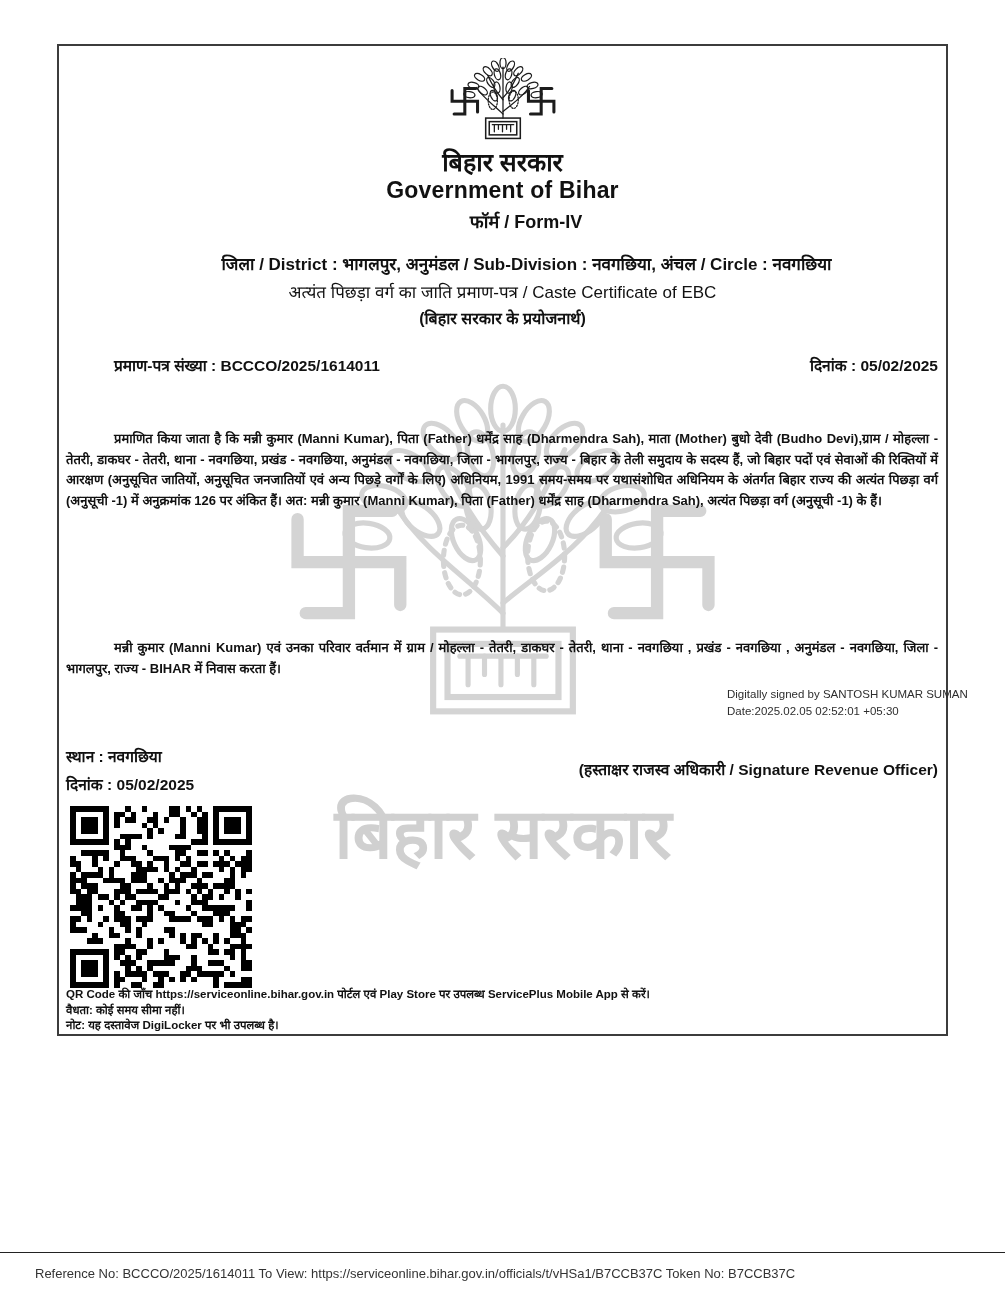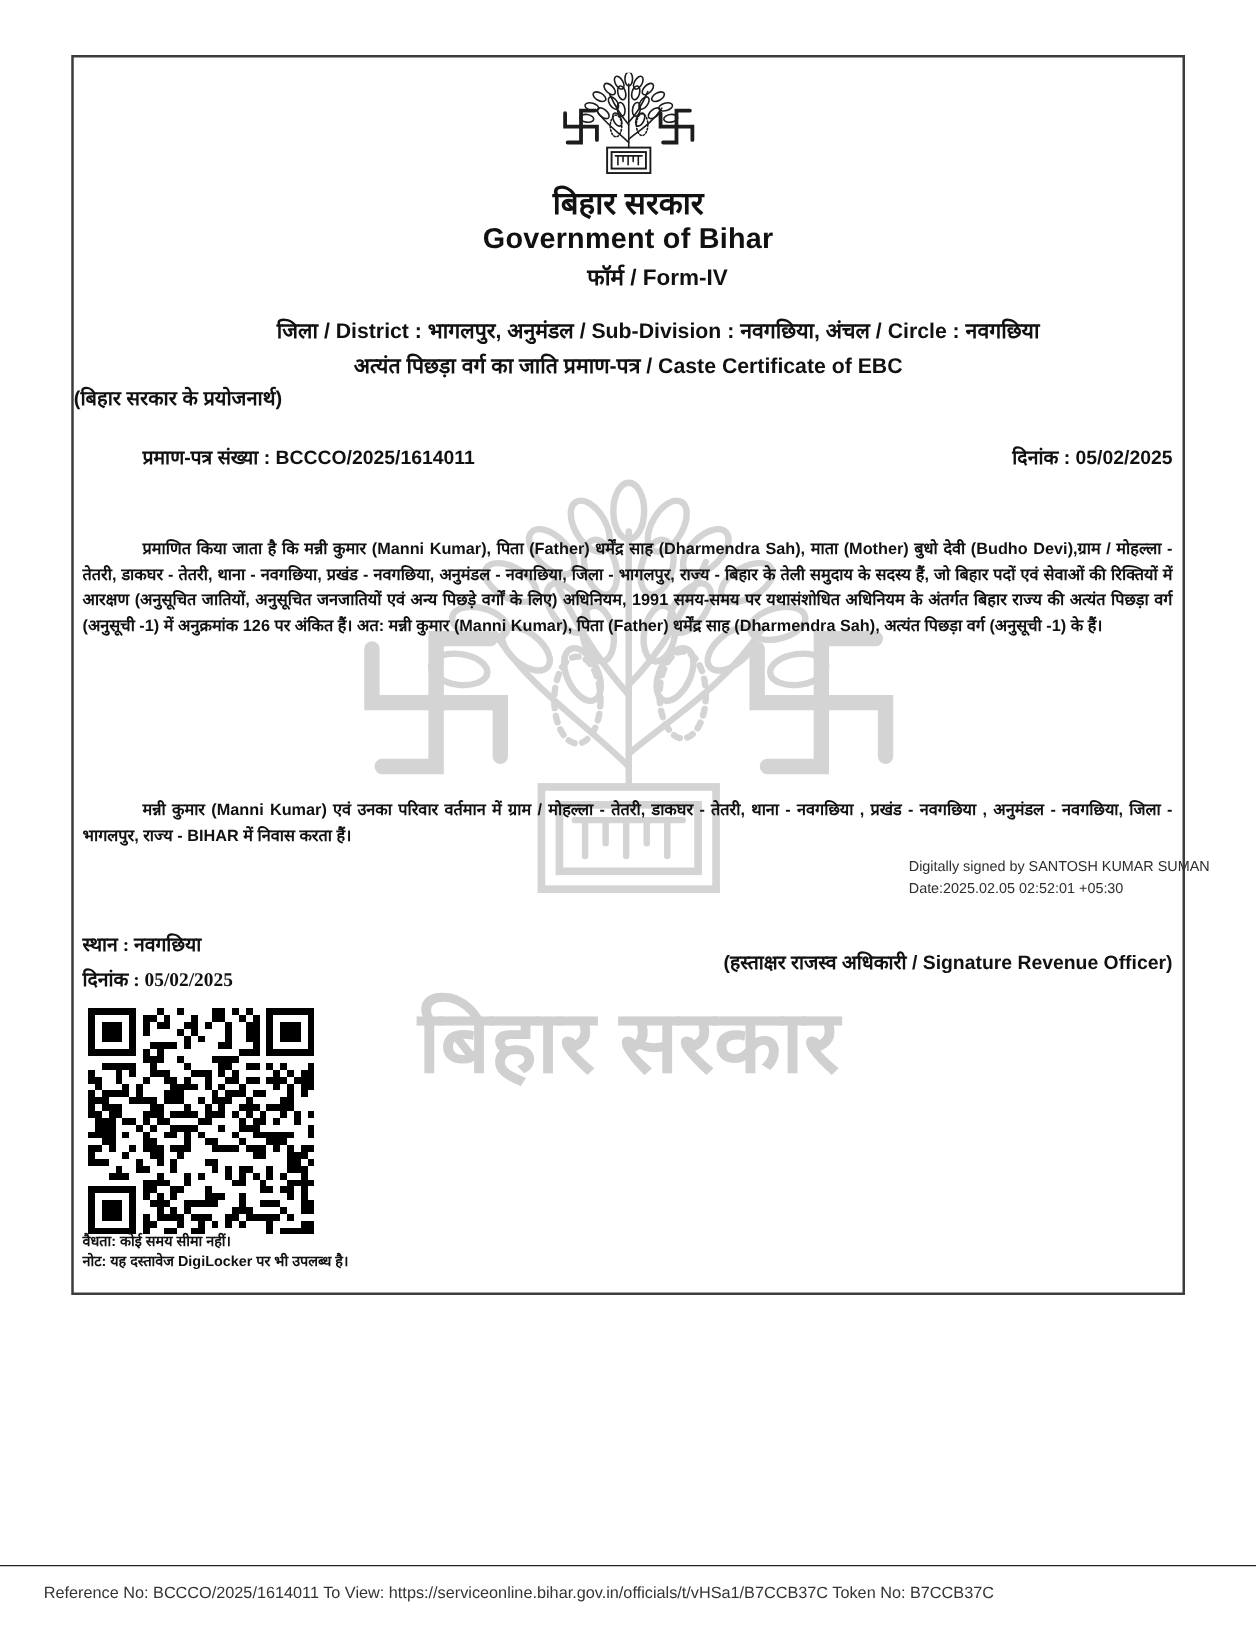--- a/index.html
+++ b/index.html
@@ -39,22 +39,22 @@
     width:112px; height:84px;
   }
   .emblem-header svg { width:100%; height:100%; }
   .emb-stroke { stroke:#1c1c1c; fill:none; }
 
   .org-hi   { position:absolute; top:98px;  left:0; right:0; text-align:center; font-size:25px; font-weight:bold; }
   .org-en   { position:absolute; top:131px; left:0; right:0; text-align:center; font-size:23px; font-weight:bold; letter-spacing:.2px; }
   .form-no  { position:absolute; top:163px; left:0; right:0; text-align:center; font-size:18px; font-weight:bold;margin-left:47px; }
 
   .district-line { position:absolute; top:206px; left:0; right:0; text-align:center; font-size:17px; font-weight:bold;padding-left:48px; }
-  .caste-line    { position:absolute; top:234px; left:0; right:0; text-align:center; font-size:17px; font-weight:bold; }
-  .purpose-line  { position:absolute; top:261px; left:0; right:0; font-size:16px; font-weight:bold; }
+  .caste-line    { position:absolute; top:234px; left:0; right:0; text-align:center; font-size:17px; font-weight:normal; }
+  .purpose-line  { position:absolute; top:261px; left:0; right:0; text-align:center; font-size:16px; font-weight:bold; }
 
   
   .meta-row { position:absolute; top:308px; left:7px; right:8px; font-size:15.5px; font-weight:bold; }
   .meta-no   { float:left;margin-left:48px; }
   .meta-date { float:right; }
 
   
   .para {
     position:absolute; left:7px; right:8px;
     font-size:13px; font-weight:bold; line-height:1.58;
@@ -62,21 +62,21 @@
   }
   .para-1 { top:383px; }
   .para-2 { top:551px;margin-top:41px; }
 
   
   .digital-sig {
     position:absolute; left:668px; top:640px;
     font-size:11.5px; line-height:1.5; color:#2e2e2e;
     white-space:nowrap;
   }
-  .place-date { position:absolute; left:7px; top:697px; font-size:15.5px; font-weight:bold; line-height:1.8;font-family:Liberation Serif, serif; }
+  .place-date { position:absolute; left:7px; top:697px; font-size:15.5px; font-weight:bold; line-height:1.8; }
   .sig-label  { position:absolute; right:8px; top:712px; font-size:15.5px; font-weight:bold; }
 
   
   .qr { position:absolute; left:6px; top:755px; width:192px; height:192px; background:#fff; }
   .qr svg { width:100%; height:100%; display:block; }
 
   
   .notes { position:absolute; left:7px; top:941px; font-size:11.5px; font-weight:bold; line-height:1.35; color:#111; }
 
   
@@ -690,20 +690,21 @@
           <rect x="26" y="32" width="1" height="1"></rect>
           <rect x="28" y="32" width="1" height="1"></rect>
           <rect x="29" y="32" width="1" height="1"></rect>
           <rect x="30" y="32" width="1" height="1"></rect>
           <rect x="31" y="32" width="1" height="1"></rect>
           <rect x="32" y="32" width="1" height="1"></rect>
         </svg>
       </div>
 
     <div class="notes">
+      <div>QR Code की जाँच https://serviceonline.bihar.gov.in पोर्टल एवं Play Store पर उपलब्ध ServicePlus Mobile App से करें।</div>
       <div>वैधता: कोई समय सीमा नहीं।</div>
       <div>नोट: यह दस्तावेज DigiLocker पर भी उपलब्ध है।</div>
     </div>
 
   </div>
 </div>
 
 <div class="footer-rule"></div>
 <div class="footer-text">Reference No: BCCCO/2025/1614011 To View: https://serviceonline.bihar.gov.in/officials/t/vHSa1/B7CCB37C Token No: B7CCB37C</div>
 

